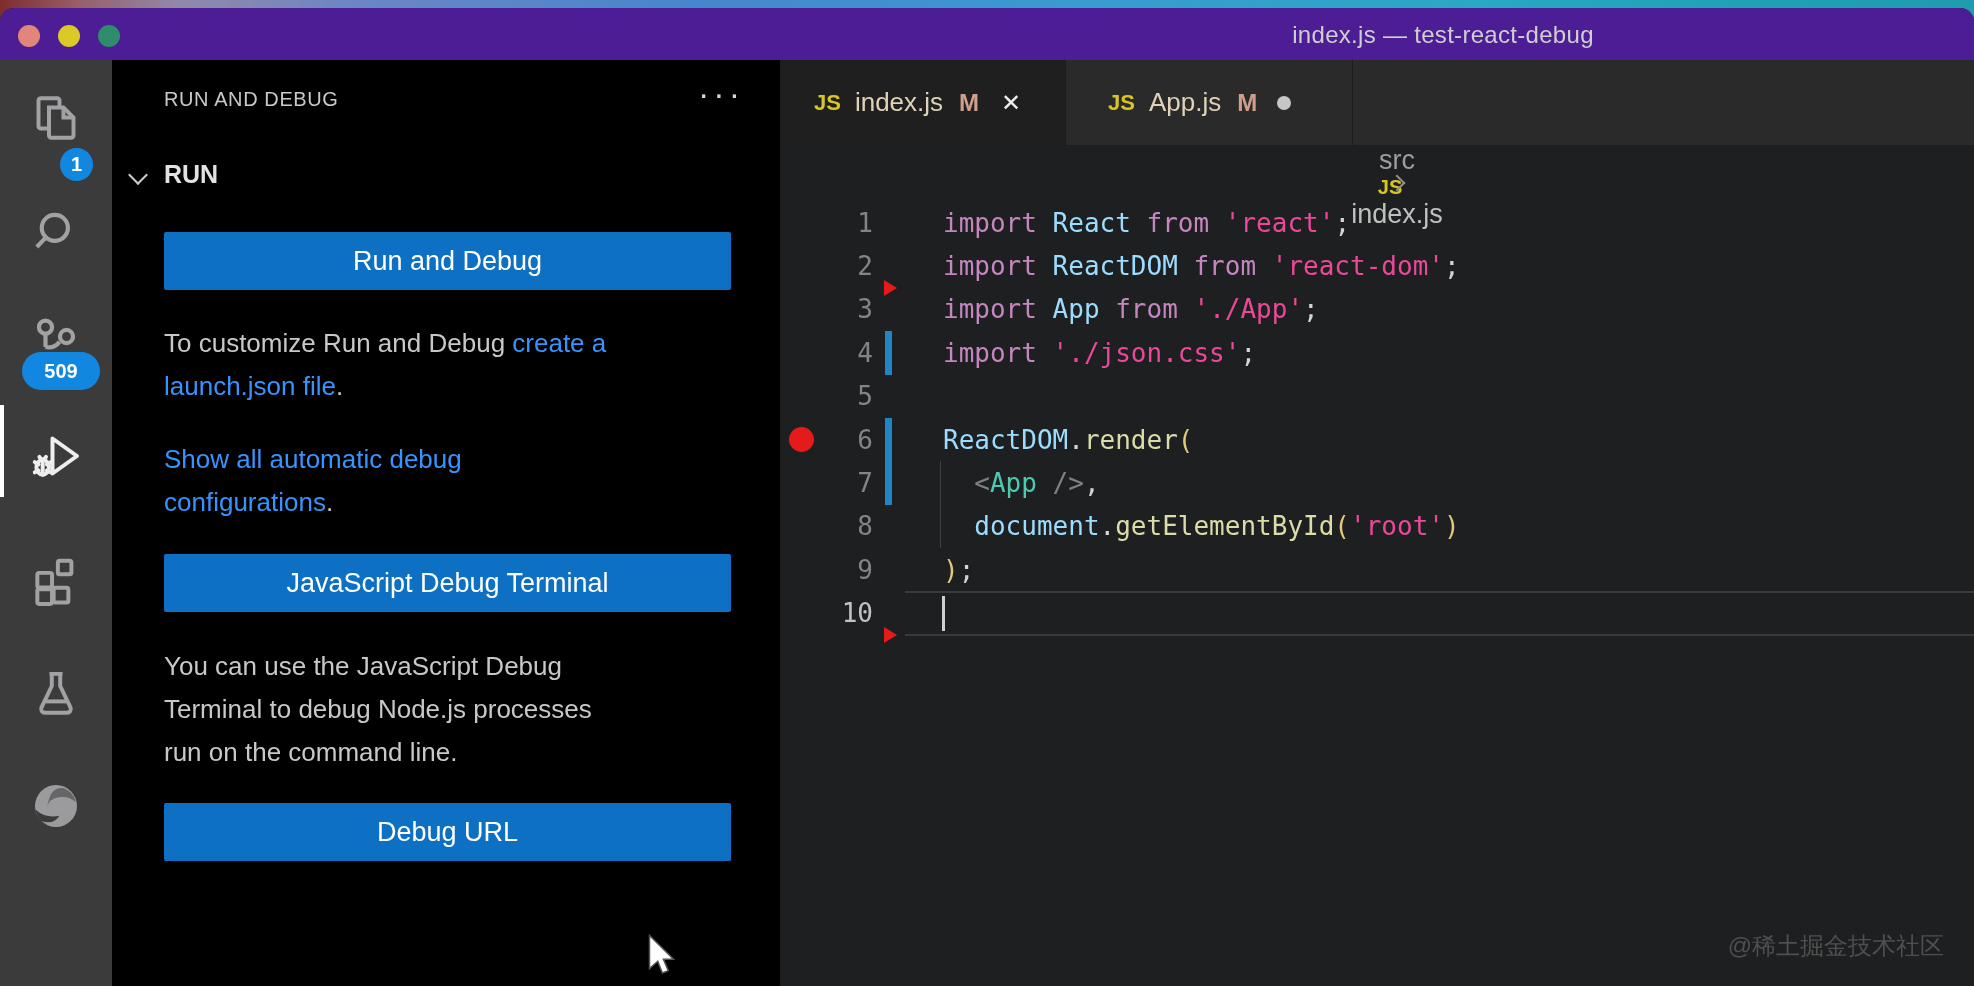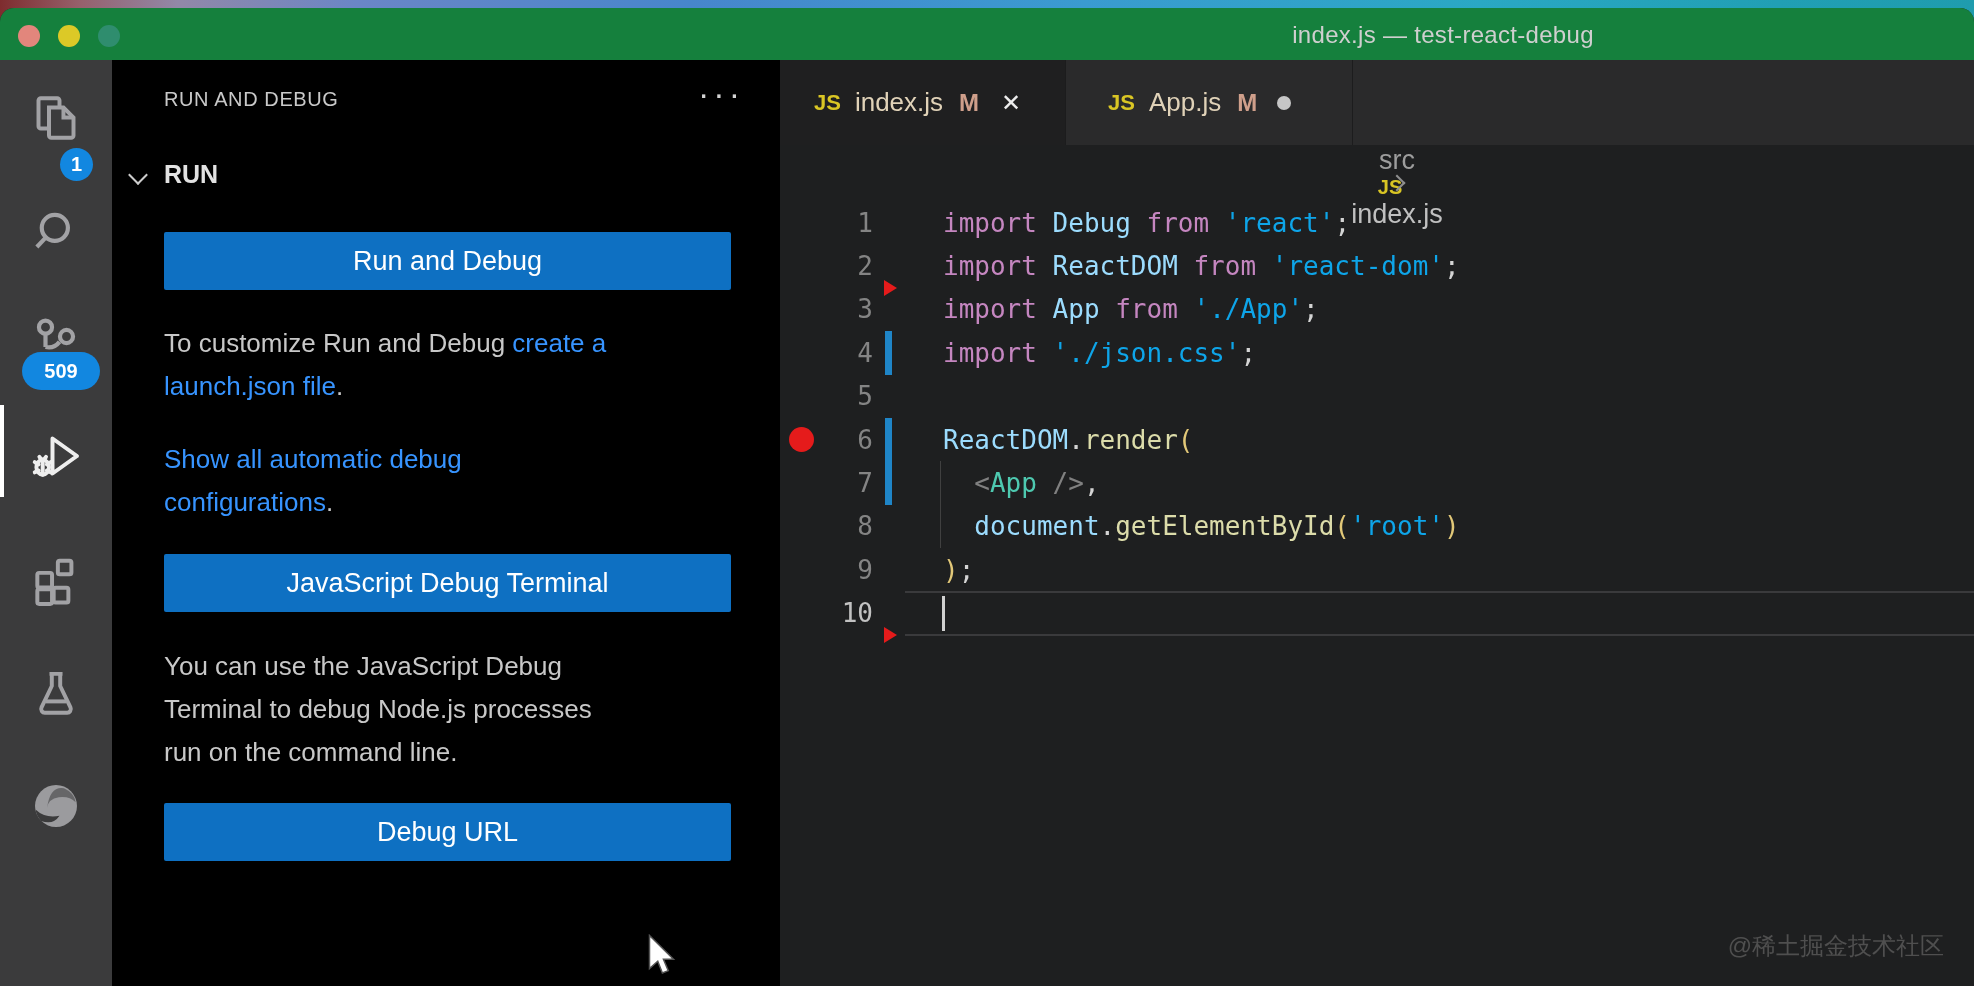--- a/index.html
+++ b/index.html
@@ -8,21 +8,21 @@
   #screen { position:relative; width:1974px; height:986px; overflow:hidden; background:#1e1f20; }
 
   
   #wallpaper-strip { position:absolute; top:0; left:0; width:1974px; height:22px;
     background:linear-gradient(90deg,#7e2c2e 0%,#96606b 4%,#9288a8 9%,#6b86c6 18%,#4786cc 35%,#3a9bd0 55%,#2aa8c4 75%,#219fb4 90%,#1f9cae 100%); }
 
   #window { position:absolute; top:8px; left:0; width:1974px; height:978px;
     border-radius:14px 14px 0 0; overflow:hidden; background:#1f1f20; }
 
   
-  .titlebar { position:absolute; top:0; left:0; width:100%; height:64px; background:#15803d; }
+  .titlebar { position:absolute; top:0; left:0; width:100%; height:64px; background:#4c1d95; }
   .traffic { position:absolute; top:17px; width:22px; height:22px; border-radius:50%; }
   .tl-close { left:18px;  background:#e2867c; }
   .tl-min   { left:58px;  background:#dcc927; }
   .tl-max   { left:98px;  background:#2f8d6e; }
   .win-title { position:absolute; top:13px; left:1160px; width:566px; text-align:center;
     font-size:24px; color:#cfcfcf; letter-spacing:.3px; }
 
   
   .activitybar { position:absolute; top:52px; left:0; width:112px; bottom:0; background:#3b3b3c; }
   .ab-item { position:absolute; left:28px; width:56px; height:56px; }
@@ -85,21 +85,21 @@
   .code-row.current .line-num { color:#c2c2c2; }
   .git-bar { position:absolute; left:105px; top:0; width:7px; height:100%; background:#1f85c7; }
   .tri-below { position:absolute; left:104px; bottom:-8px; width:0; height:0;
     border-top:8px solid transparent; border-bottom:8px solid transparent; border-left:13px solid #e51b1b; z-index:2; }
   .code-text { margin-left:70px; font-size:26px; white-space:pre; color:#d4d4d4; }
   .indent-guide { position:absolute; left:160px; top:0; width:1px; height:100%; background:#404040; }
   .code-row.current::before, .code-row.current::after { content:""; position:absolute; left:125px; right:0;
     height:2px; background:#3a3a3c; }
   .code-row.current::before { top:-1px; } .code-row.current::after { bottom:-1px; }
   .caret { position:absolute; left:162px; top:4px; width:3px; height:35px; background:#d0d0d0; }
-  .tok-kw { color:#c586c0; } .tok-id { color:#9cdcfe; } .tok-str { color:#0ea5e9;margin-top:44px; }
+  .tok-kw { color:#c586c0; } .tok-id { color:#9cdcfe; } .tok-str { color:#ec4899;margin-top:44px; }
   .tok-fn { color:#dcdcaa; } .tok-pl { color:#d4d4d4; } .tok-pr { color:#e2c878; }
   .tok-jb { color:#808080; } .tok-cp { color:#4ec9b0; }
 
   .watermark { position:absolute; right:30px; top:930px; font-size:24px; color:#4f4f4f; }
 
   
   .mouse-cursor { position:absolute; left:648px; top:934px; z-index:50; }
 </style>
 </head>
 <body>
@@ -247,21 +247,21 @@
         <span class="crumb">src</span>
         <span class="crumb-chev"></span>
         <span class="js-icon crumb-js">JS</span>
         <span class="crumb crumb-file">index.js</span>
       </div>
 
       <div class="code-area" id="code-lines">
           <div class="code-row">
             <div class="bp-slot"></div>
             <div class="line-num">1</div>
-            <span class="code-text"><span class="tok-kw">import</span><span class="tok-pl"> </span><span class="tok-id">Debug</span><span class="tok-pl"> </span><span class="tok-kw">from</span><span class="tok-pl"> </span><span class="tok-str">'react'</span><span class="tok-pl">;</span></span>
+            <span class="code-text"><span class="tok-kw">import</span><span class="tok-pl"> </span><span class="tok-id">React</span><span class="tok-pl"> </span><span class="tok-kw">from</span><span class="tok-pl"> </span><span class="tok-str">'react'</span><span class="tok-pl">;</span></span>
           </div>
           <div class="code-row">
             <div class="tri-below"></div>
             <div class="bp-slot"></div>
             <div class="line-num">2</div>
             <span class="code-text"><span class="tok-kw">import</span><span class="tok-pl"> </span><span class="tok-id">ReactDOM</span><span class="tok-pl"> </span><span class="tok-kw">from</span><span class="tok-pl"> </span><span class="tok-str">'react-dom'</span><span class="tok-pl">;</span></span>
           </div>
           <div class="code-row">
             <div class="bp-slot"></div>
             <div class="line-num">3</div>

